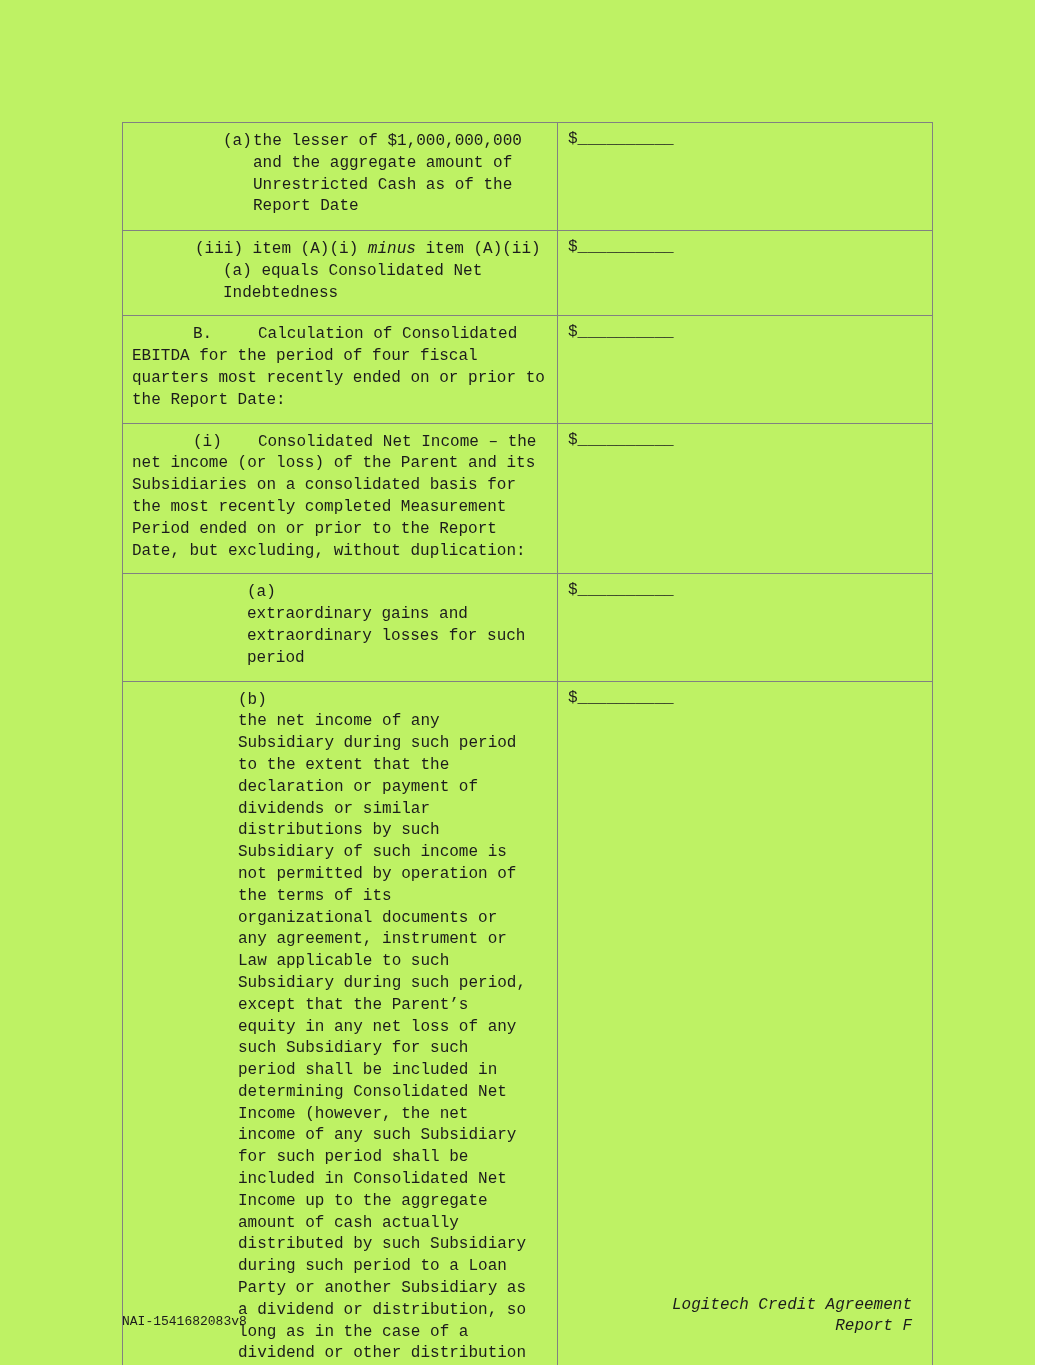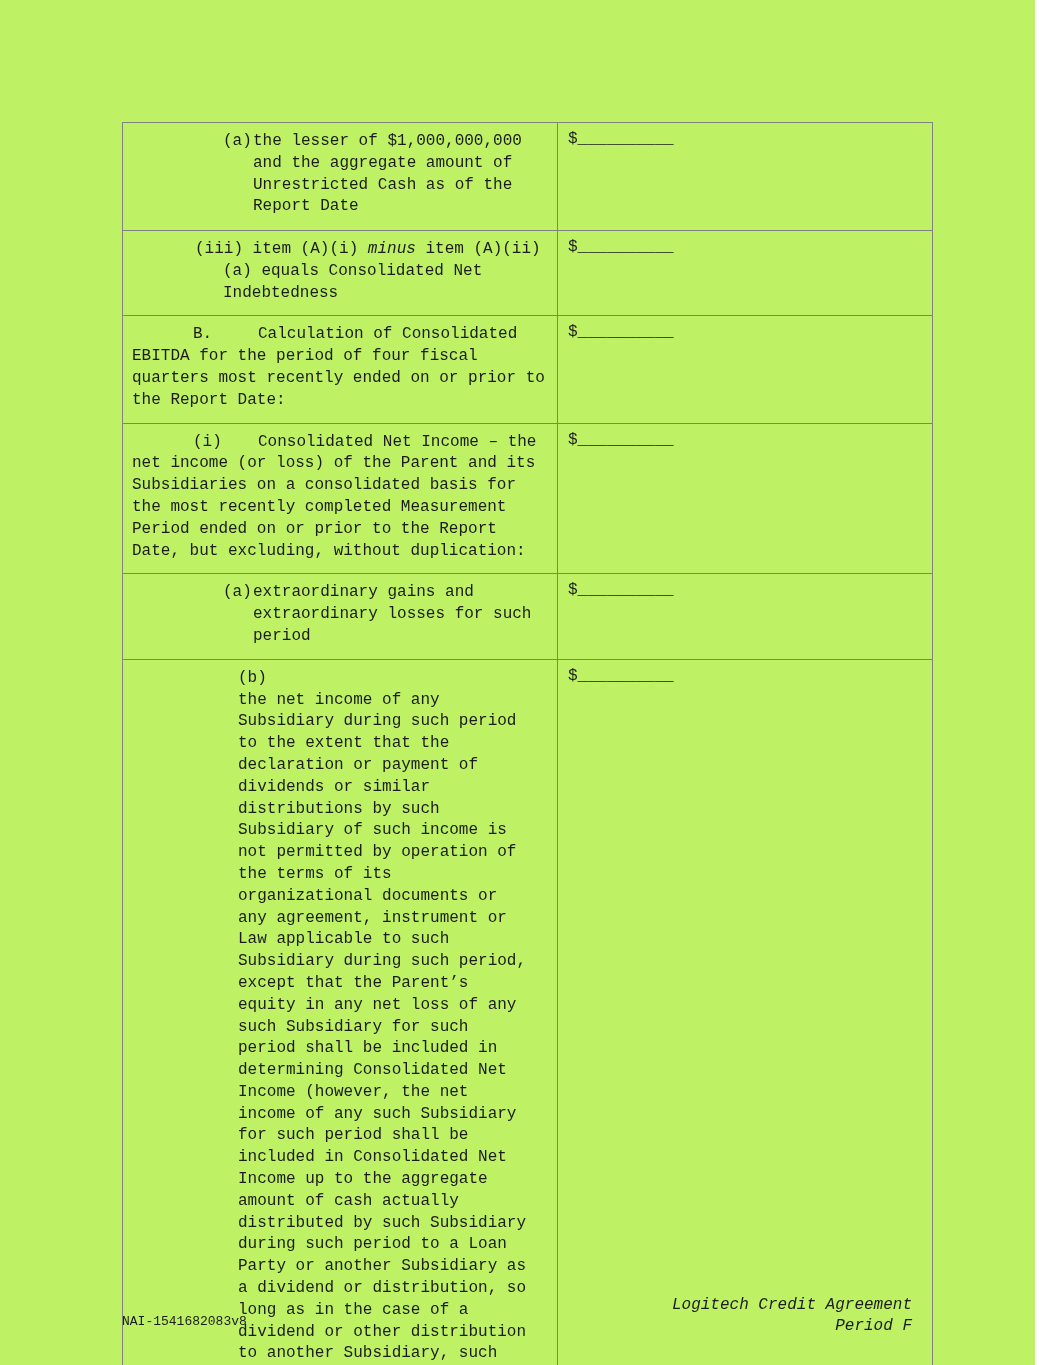--- a/index.html
+++ b/index.html
@@ -120,34 +120,34 @@
           </td>
           <td class="cell-right"><span class="amount">$__________</span></td>
         </tr>
         <tr>
           <td class="cell-left" style="height: 130px;">
             <div class="rowtext para"><span class="marker">(i)</span><span class="body"><span>Consolidated Net Income – the net income (or loss) of the Parent and its Subsidiaries on a consolidated basis for the most recently completed Measurement Period ended on or prior to the Report Date, but excluding, without duplication:</span></span></div>
           </td>
           <td class="cell-right"><span class="amount">$__________</span></td>
         </tr>
         <tr>
-          <td class="cell-left" style="height: 65px;">
+          <td class="cell-left" style="height: 65px; padding-left: 24px;">
             <div class="rowtext deep"><span class="marker">(a)</span><span class="body"><span>extraordinary gains and extraordinary losses for such period</span></span></div>
           </td>
           <td class="cell-right"><span class="amount">$__________</span></td>
         </tr>
         <tr>
           <td class="cell-left" style="height: 590px; padding-left: 15px;">
             <div class="rowtext deep"><span class="marker">(b)</span><span class="body"><span>the net income of any Subsidiary during such period to the extent that the declaration or payment of dividends or similar distributions by such Subsidiary of such income is not permitted by operation of the terms of its organizational documents or any agreement, instrument or Law applicable to such Subsidiary during such period, except that the Parent’s equity in any net loss of any such Subsidiary for such period shall be included in determining Consolidated Net Income (however, the net income of any such Subsidiary for such period shall be included in Consolidated Net Income up to the aggregate amount of cash actually distributed by such Subsidiary during such period to a Loan Party or another Subsidiary as a dividend or distribution, so long as in the case of a dividend or other distribution to another Subsidiary, such recipient Subsidiary is not precluded from further distributing such amount to a Loan Party)</span></span></div>
           </td>
           <td class="cell-right"><span class="amount">$__________</span></td>
         </tr>
       </tbody>
   </table>
 
   <div class="footer-right">
     <div>Logitech Credit Agreement</div>
-    <div>Period F</div>
+    <div>Report F</div>
   </div>
 
   <div class="footer-left">NAI-1541682083v8</div>
 
 </div>
 
 </body></html>

